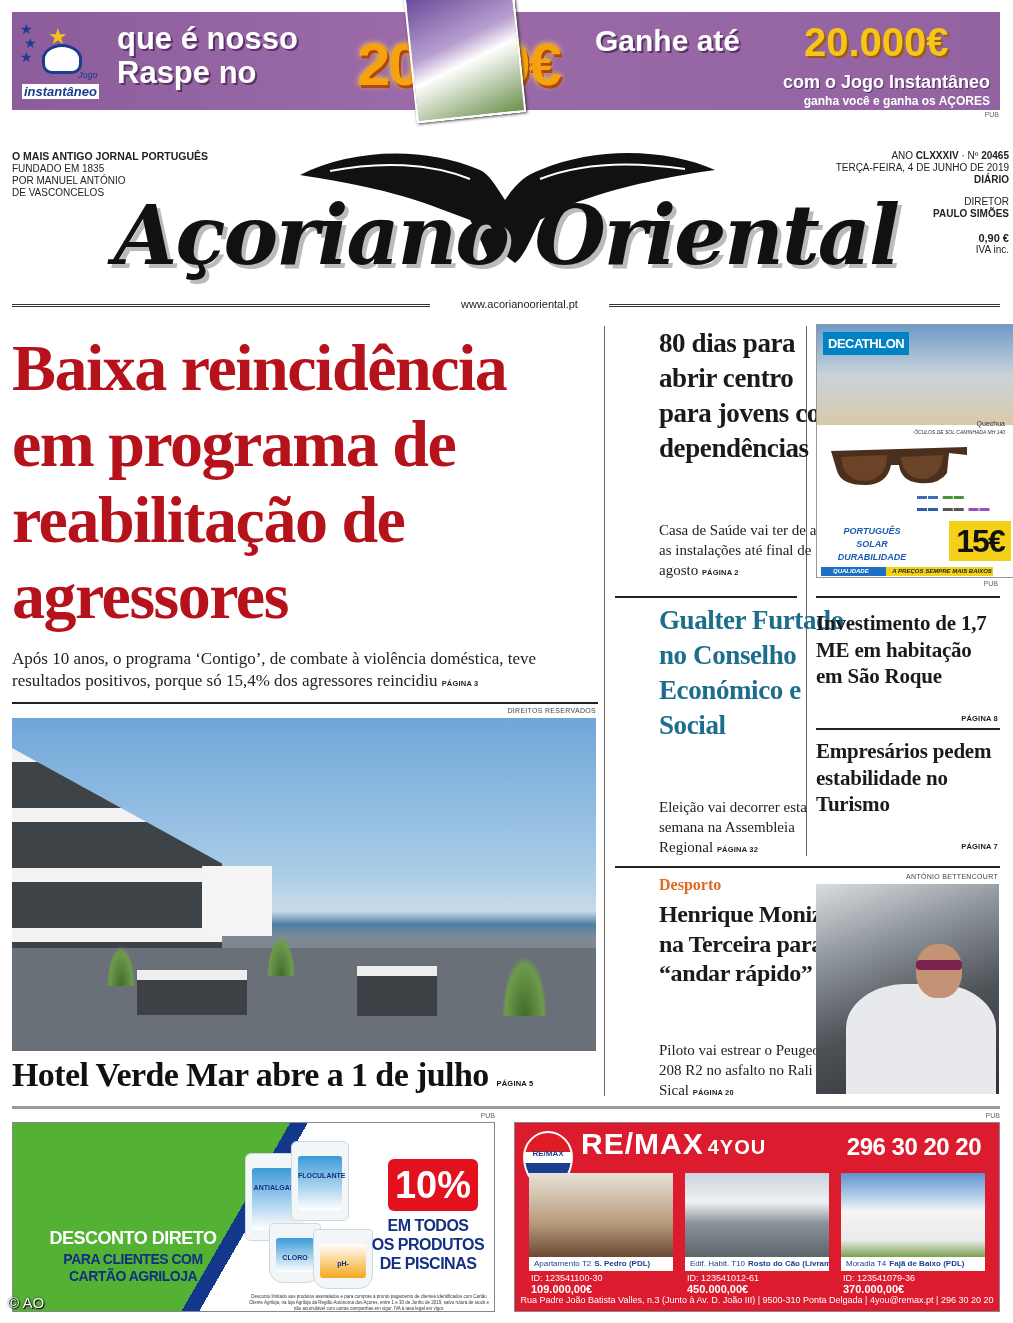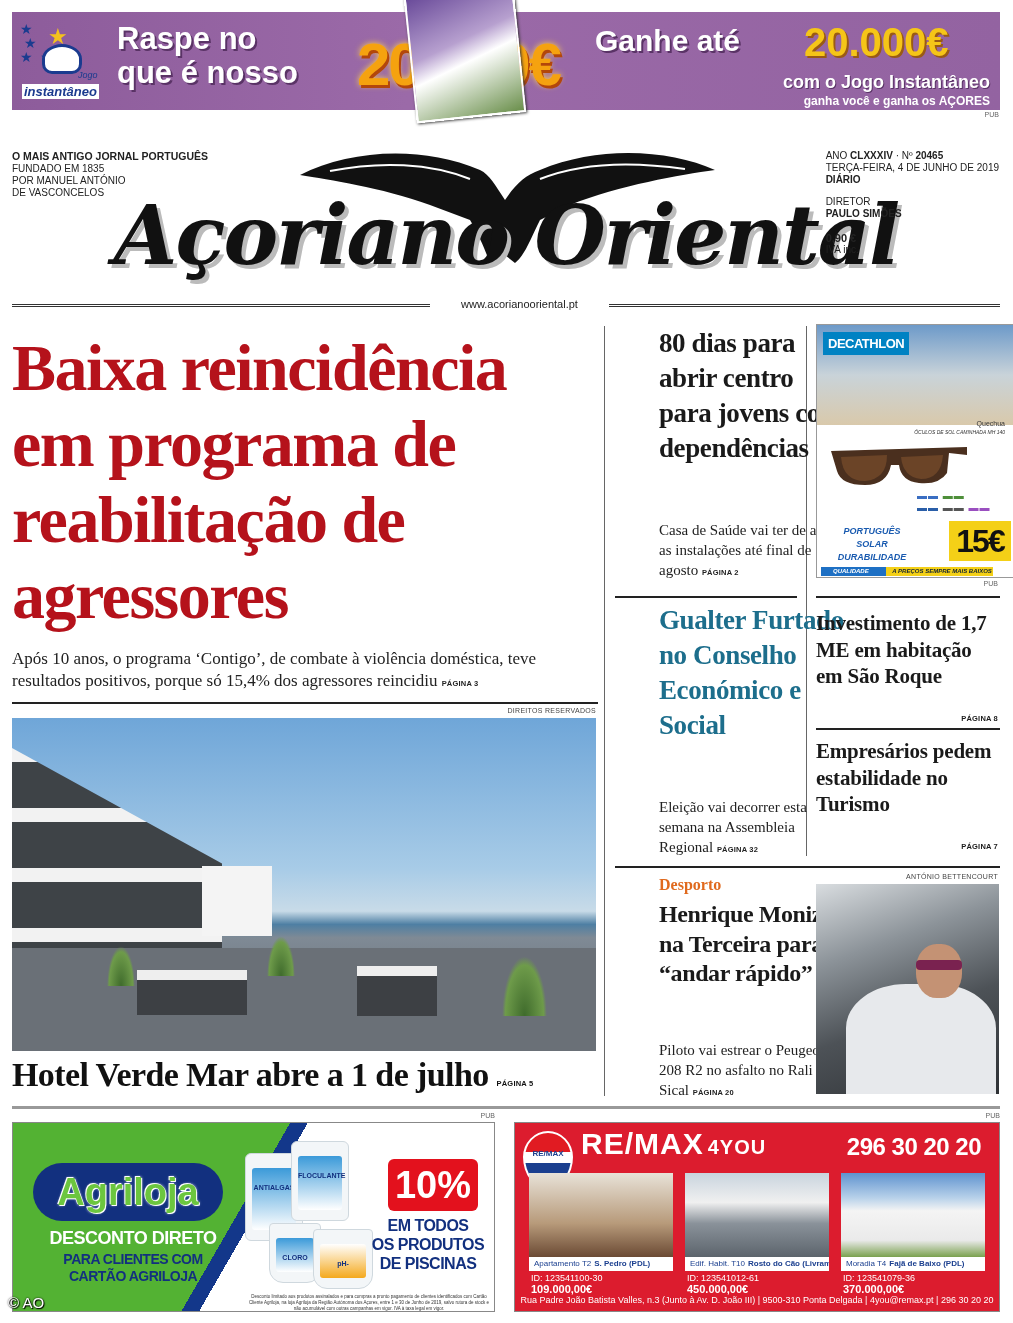--- a/index.html
+++ b/index.html
@@ -21,21 +21,21 @@
   .ticket { left: 410px; top: -8px; width: 110px; height: 126px; background: linear-gradient(160deg,#6a4b9a,#b7a0cf 40%,#fff 55%,#6a8f4b); border: 2px solid #fff; transform: rotate(-6deg); box-shadow: 1px 1px 3px #333; }
   .ganhe { left: 583px; top: 12px; color: #fff; font-weight: bold; font-size: 30px; text-shadow: 2px 2px 0 #5a3366; }
   .ganhe-amt { left: 792px; top: 8px; color: #f5c518; font-weight: bold; font-size: 40px; text-shadow: 2px 2px 0 #9a5a14; }
   .com-jogo { right: 10px; top: 60px; color: #fff; font-weight: bold; font-size: 18px; text-shadow: 1px 1px 0 #5a3366; }
   .ganha-voce { right: 10px; top: 82px; color: #fff; font-weight: bold; font-size: 12px; }
   #top-pub { right: 14px; top: 111px; }
 
   
   .mast-left { left: 12px; top: 150px; font-size: 10px; line-height: 12px; color: #222; }
   .mast-left b { font-weight: bold; font-size: 10.5px; }
-  .mast-right { right: 14px; top: 150px; font-size: 10px; line-height: 12px; color: #222; }
+  .mast-right { right: 4px; top: 150px; font-size: 10px; line-height: 12px; text-align: right; color: #222; }
   .mast-right .gap { height: 10px; }
   .mast-right .price { font-weight: bold; font-size: 11px; margin-top: 12px; }
   .logo-title { left: 96px; top: 190px; width: 820px; text-align: center; font-family: "DejaVu Serif", serif; font-weight: bold; font-size: 82px; line-height: 90px; color: #111; letter-spacing: -2px; text-shadow: 4px 4px 0 #bbb; font-style: italic; }
   .eagle { left: 290px; top: 145px; width: 430px; height: 120px; }
   .url-line { left: 12px; top: 298px; width: 988px; height: 14px; }
   .url-line .rule { position: absolute; top: 6px; height: 3px; border-top: 1px solid #333; border-bottom: 1px solid #333; }
   .url-line .url { position: absolute; left: 430px; width: 155px; text-align: center; top: 0; font-size: 11px; color: #222; }
 
   
   .lead-head { left: 12px; top: 330px; width: 590px; color: #b5121b; font-size: 66px; line-height: 76px; letter-spacing: -1.5px; }
@@ -116,22 +116,22 @@
 
 <div id="top-banner" class="abs">
   <div class="abs logo">
     <div class="star-y">★</div>
     <div class="stars">★<br>&nbsp;★<br>★&nbsp;&nbsp;★</div>
     <div class="bird"></div>
     <div class="jogo">Jogo</div>
     <div class="brand">instantâneo</div>
   </div>
   <div class="abs raspe">
+    <div>que é nosso</div>
     <div>Raspe no</div>
-    <div>que é nosso</div>
   </div>
   <div class="abs bigeuro">20.000€</div>
   <div class="abs ganhe">Ganhe até</div>
   <div class="abs ganhe-amt">20.000€</div>
   <div class="abs com-jogo">com o Jogo Instantâneo</div>
   <div class="abs ganha-voce">ganha você e ganha os AÇORES</div>
 </div>
 <div class="abs ticket"></div>
 <div id="top-pub" class="abs pub">PUB</div>
 
@@ -255,21 +255,20 @@
   <div class="suit"></div>
   <div class="face"></div>
   <div class="shades"></div>
 </div>
 
 <div class="abs rule-h" style="left:12px;top:1106px;width:988px;height:3px;background:#999"></div>
 <div class="abs pub" style="left:12px;top:1112px;width:483px">PUB</div>
 <div class="abs pub" style="left:514px;top:1112px;width:486px">PUB</div>
 
 <div class="abs agri">
-  <div class="pill">Agriloja</div>
   <div class="t1">DESCONTO DIRETO</div>
   <div class="t2">
     <div>PARA CLIENTES COM</div>
     <div>CARTÃO AGRILOJA</div>
   </div>
   <div class="jug" style="left:232px;top:30px;width:58px;height:88px">
       <div class="lbl">ANTIALGAS</div>
     </div>
   <div class="jug" style="left:278px;top:18px;width:58px;height:80px">
       <div class="lbl">FLOCULANTE</div>

